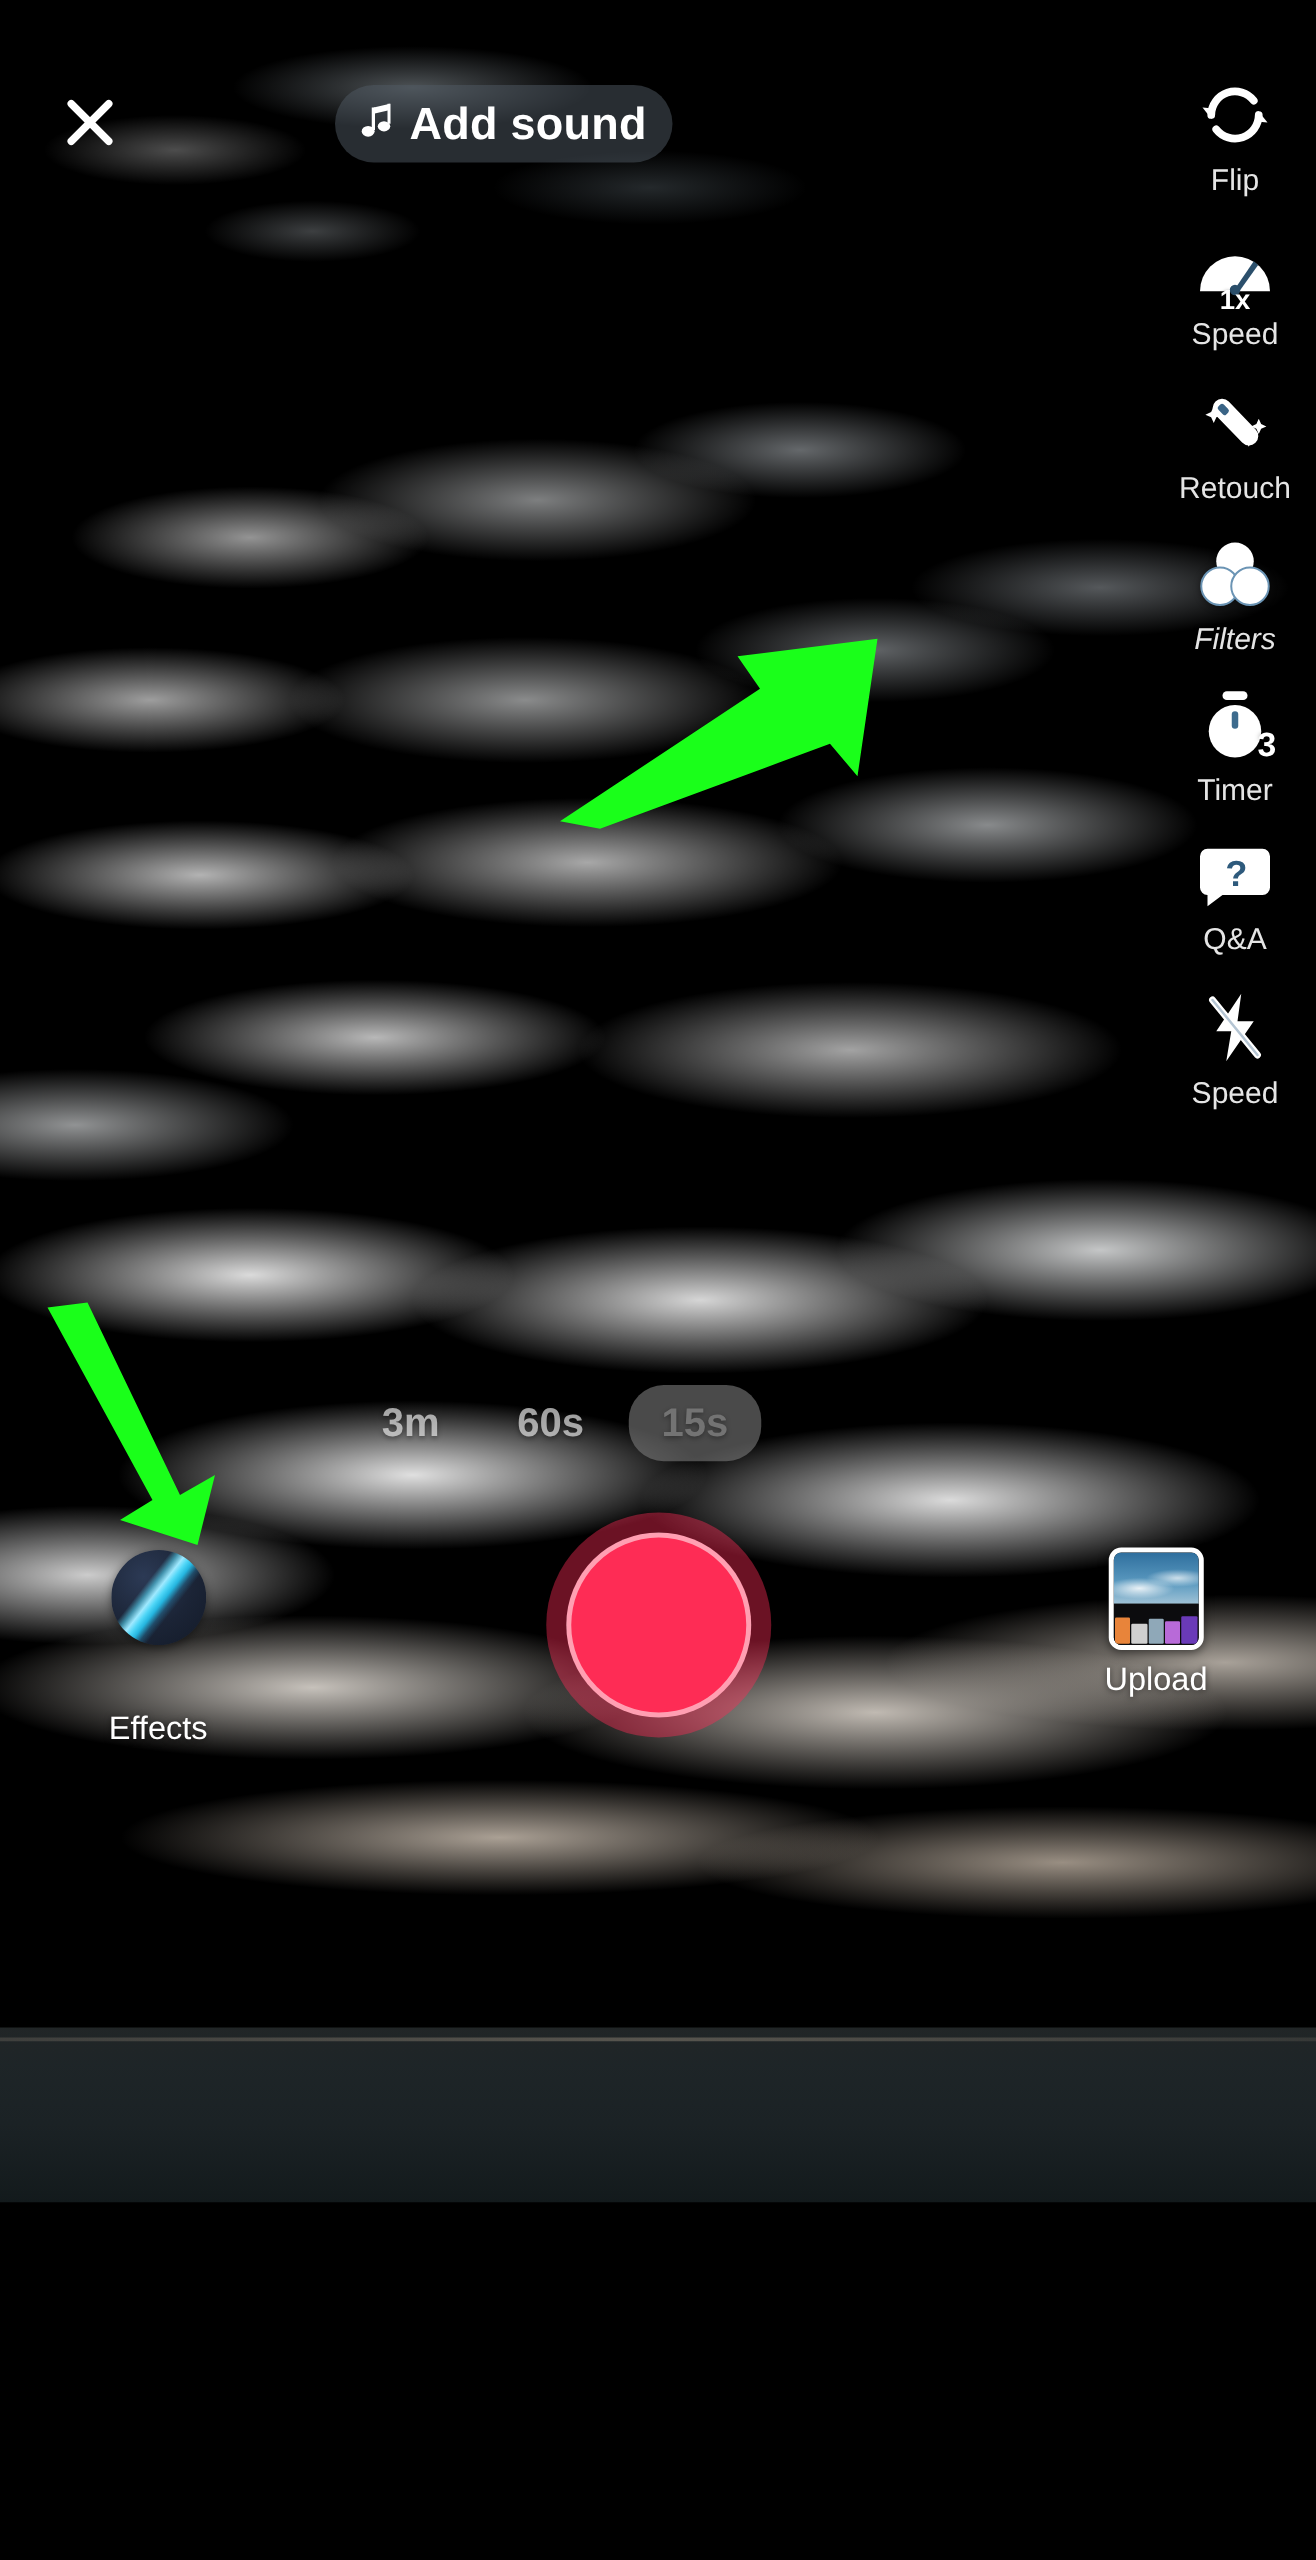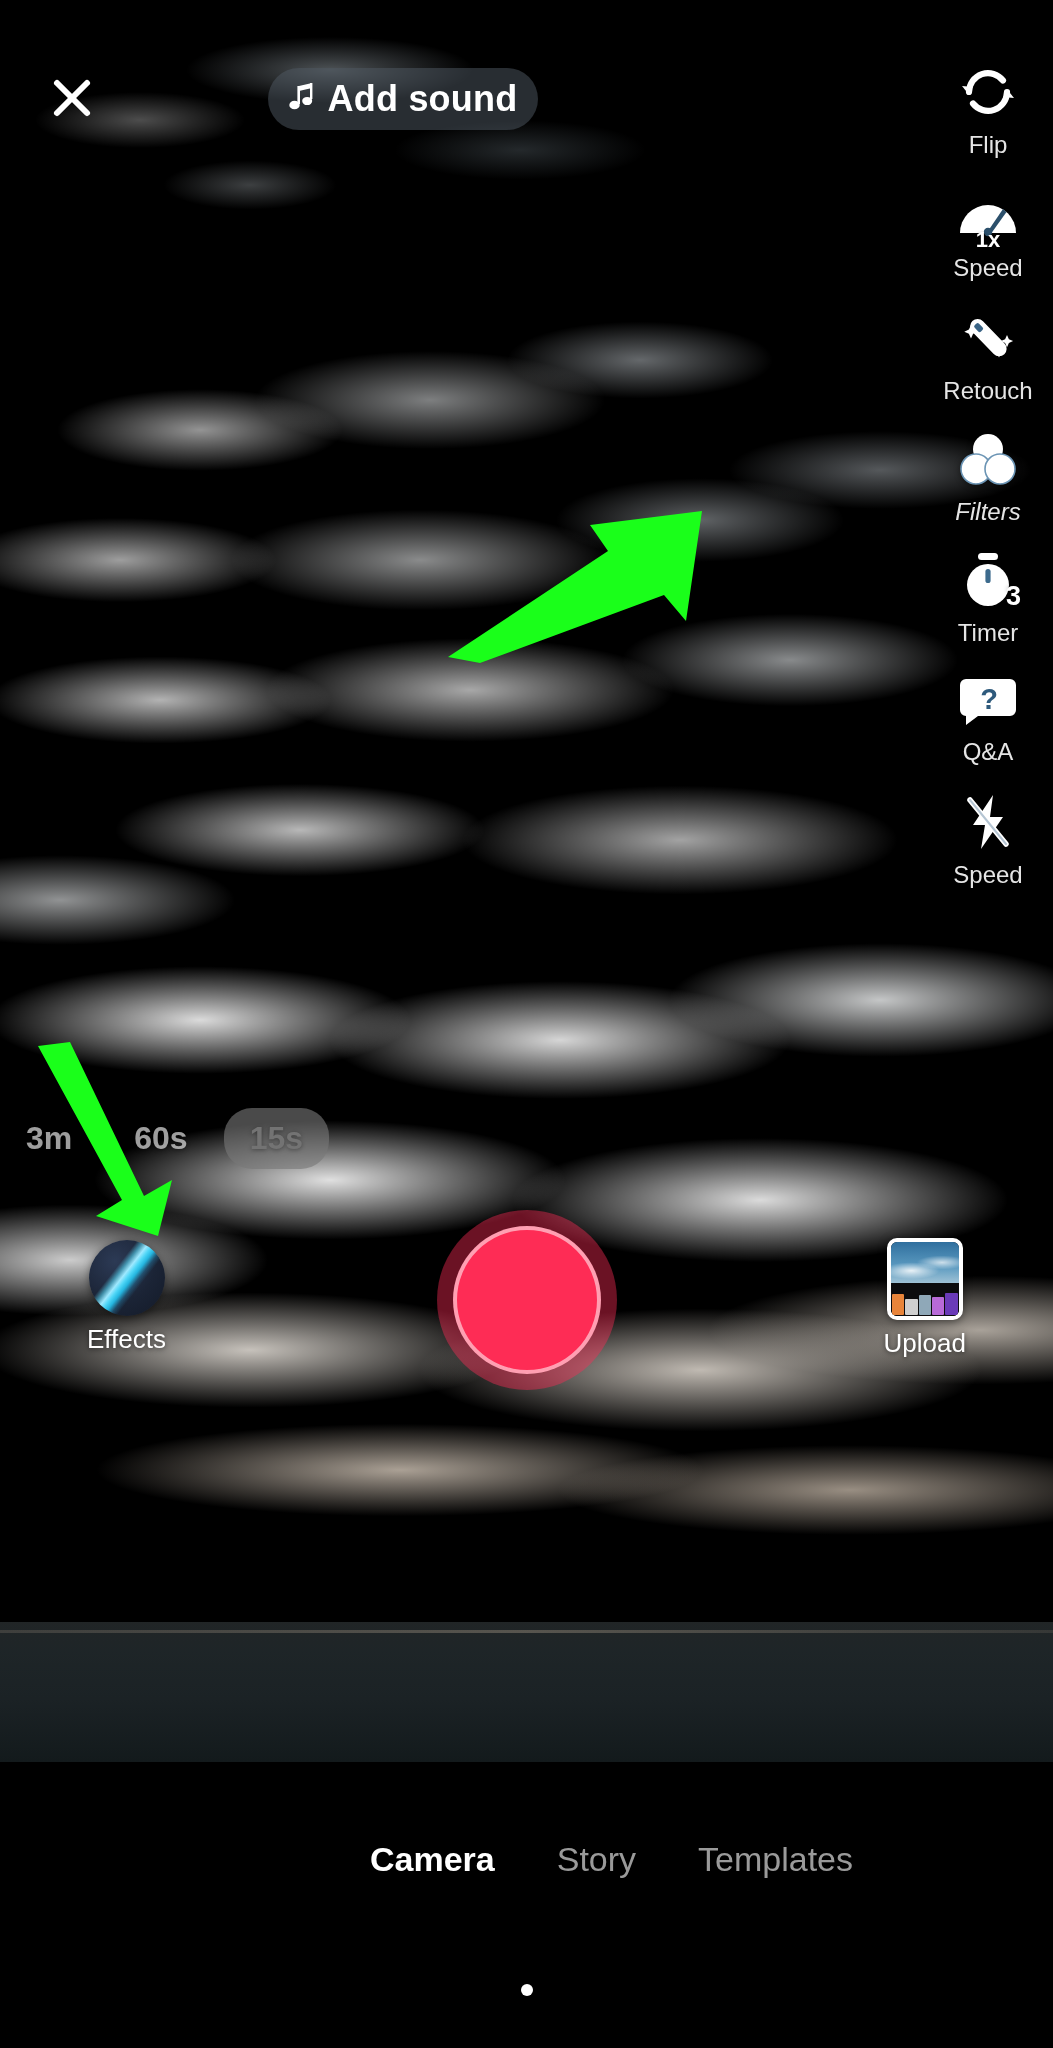--- a/index.html
+++ b/index.html
@@ -182,21 +182,21 @@
 
   
   .annot { position:absolute; pointer-events:none; }
   .annot-filters { left:440px; top:505px; }
   .annot-effects { left:18px;  top:1040px; }
 
   
   .durations {
     position:absolute; left:0; top:1108px;
     width:888px;
-    display:flex; align-items:center; justify-content:flex-start;
+    display:flex; align-items:center; justify-content:center;
     gap:10px;
   }
   .dur {
     color:rgba(255,255,255,0.62);
     font-size:32px; font-weight:bold;
     padding:12px 26px;
     border-radius:28px;
     text-shadow:0 1px 4px rgba(0,0,0,.35);
     cursor:pointer;
     white-space:nowrap;
@@ -215,21 +215,21 @@
     position:absolute;
     display:flex; flex-direction:column; align-items:center;
     cursor:pointer;
   }
   .ctl-label {
     color:#fff; font-size:26px; margin-top:8px;
     text-shadow:0 1px 5px rgba(0,0,0,.6);
     white-space:nowrap;
   }
 
-  .effects-ctl { left:87px; top:30px; }
+  .effects-ctl { left:87px; top:30px;gap:43px; }
   .effects-orb {
     width:76px; height:76px; border-radius:50%;
     background:
       linear-gradient(128deg,
         rgba(0,0,0,0) 36%,
         rgba(90,225,255,.55) 41%,
         #9fe9ff 46%,
         #4fd6f7 50%,
         #25b6e0 54%,
         rgba(40,150,200,.35) 59%,
@@ -464,22 +464,14 @@
           <div class="cell" style="background:#8fa8b8;height:64%"></div>
           <div class="cell" style="background:#b86ad8;height:58%"></div>
           <div class="cell" style="background:#6a3ab8;height:72%"></div>
         </div>
       </div>
       <div class="ctl-label" data-name="upload-label">Upload</div>
     </div>
 
   </div>
 
-  <div class="tabbar" data-name="bottom-tab-bar">
-    <div class="tabs" data-name="tab-list">
-      <span class="tab active" data-name="tab-camera">Camera</span>
-      <span class="tab" data-name="tab-story">Story</span>
-      <span class="tab" data-name="tab-templates">Templates</span>
-    </div>
-    <div class="home-dot" data-name="home-indicator"></div>
-  </div>
 
 </div>
 
 </body></html>

